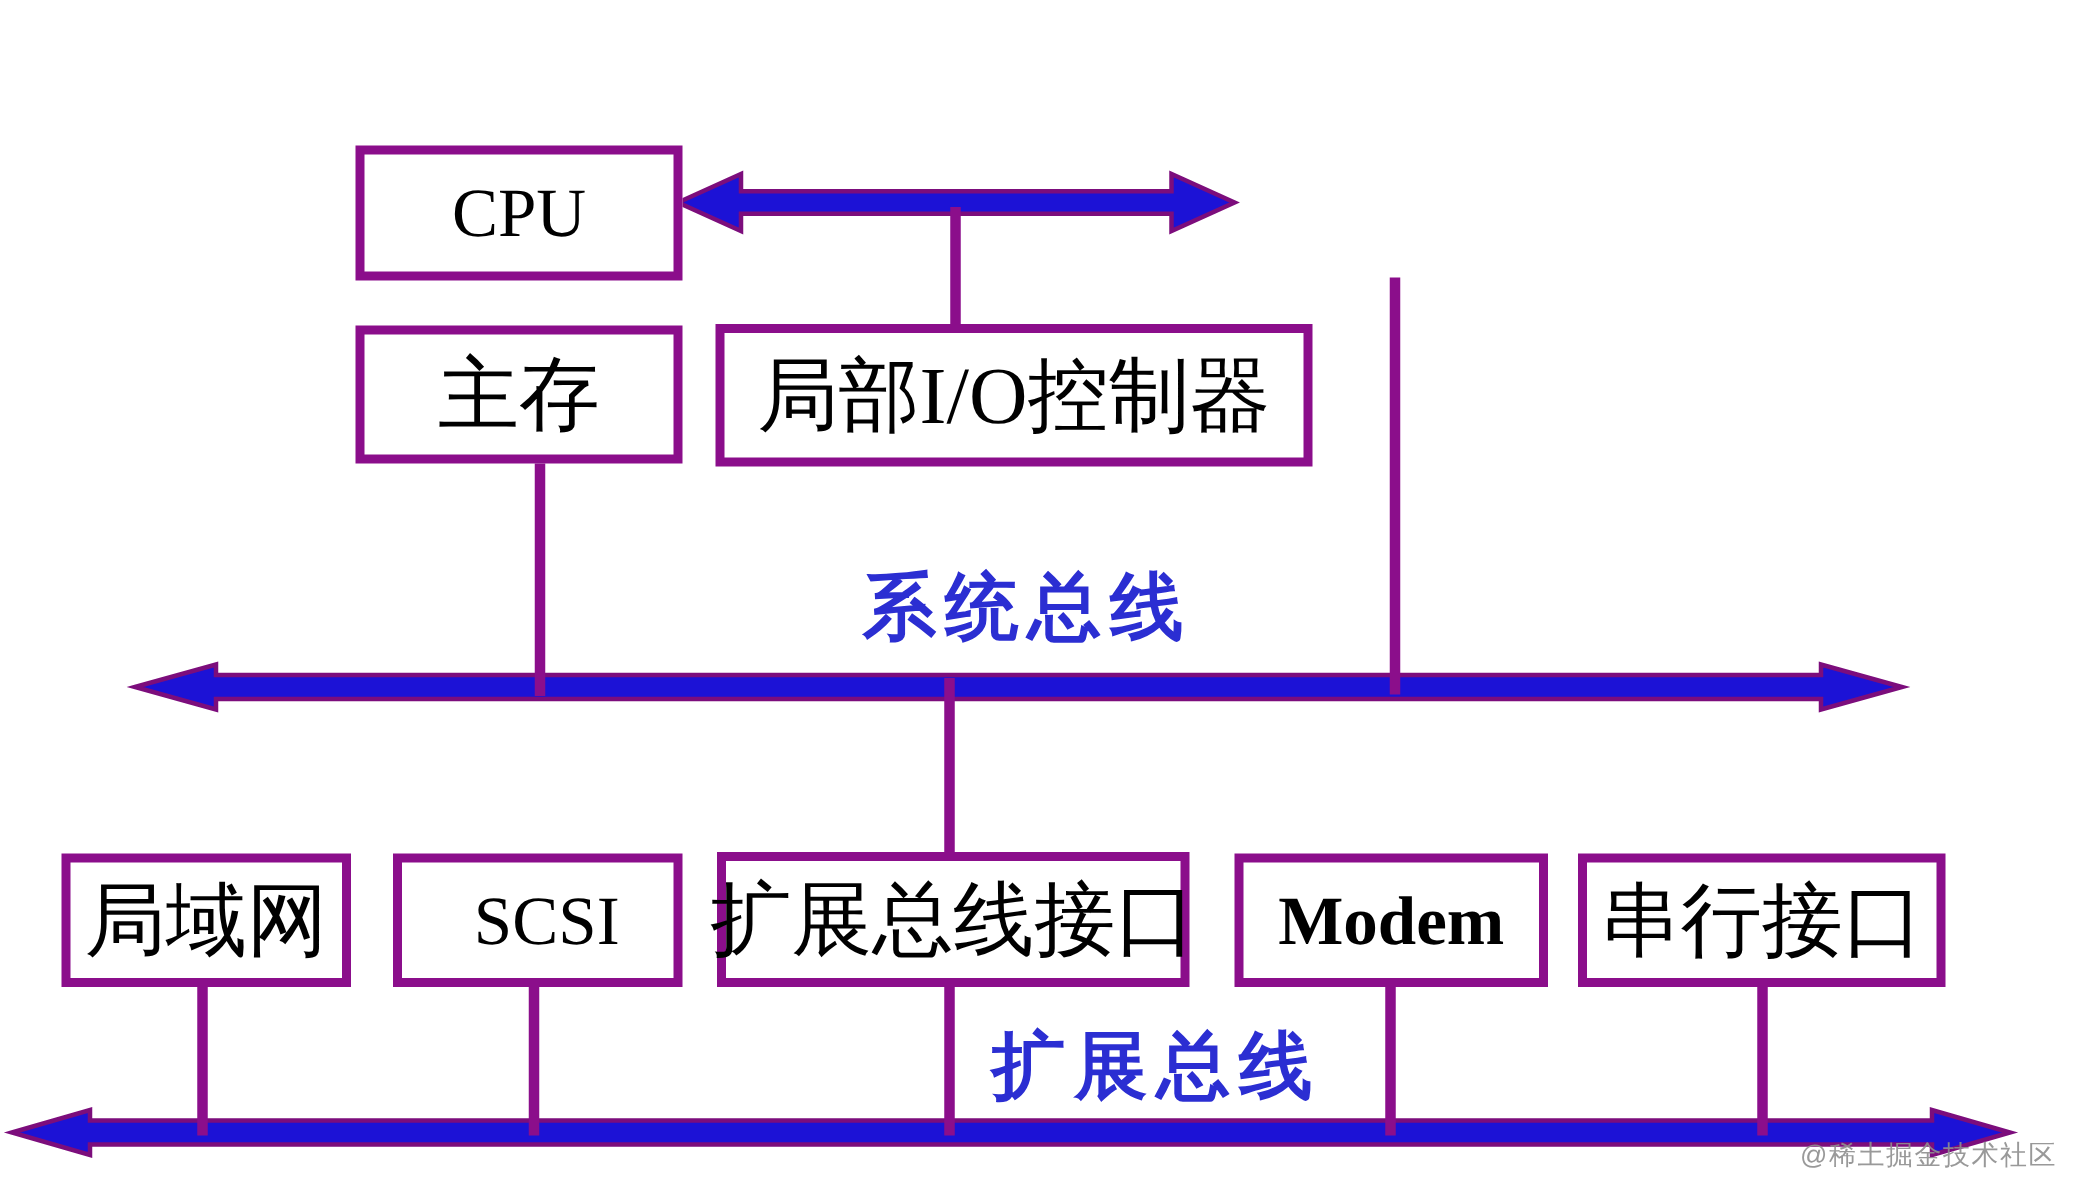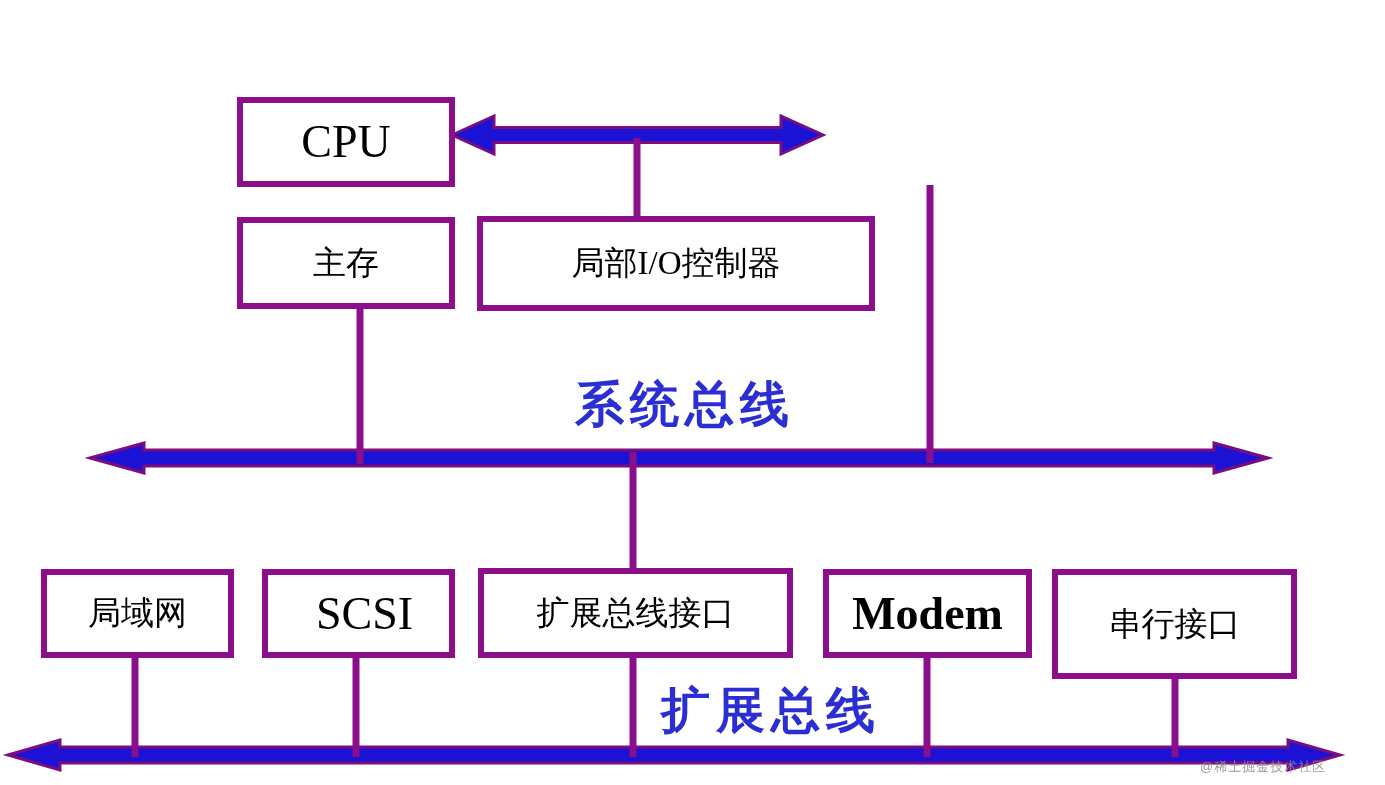--- a/index.html
+++ b/index.html
@@ -28,21 +28,21 @@
     stroke-width: 7;
   }
   .box {
     position: absolute;
     background: #ffffff;
     border: 6px solid var(--box-border, #8b0e8b);
     display: flex;
     align-items: center;
     justify-content: center;
     color: var(--box-text, #000000);
-    font-size: 33px;
+    font-size: 54px;
     white-space: nowrap;
     line-height: 1;
   }
   .box.latin { font-size: 46px; }
   .bus-label {
     position: absolute;
     color: var(--label-blue, #2b2ed2);
     font-size: 49px;
     font-weight: 600;
     letter-spacing: 6px;
@@ -52,31 +52,31 @@
   }
   
   .box-cpu        { left: 237px; top:  97px; width: 218px; height:  90px; }
   .box-cache      { left: 823px; top:  97px; width: 217px; height:  90px; }
   .box-mainmem    { left: 237px; top: 217px; width: 218px; height:  92px; }
   .box-localio    { left: 477px; top: 216px; width: 398px; height:  95px; }
   .box-lan        { left:  41px; top: 569px; width: 193px; height:  89px; }
   .box-scsi       { left: 262px; top: 569px; width: 193px; height:  89px; padding-left: 12px; }
   .box-ebi        { left: 478px; top: 568px; width: 315px; height:  90px; text-align: right; }
   .box-modem      { left: 823px; top: 569px; width: 209px; height:  89px; font-weight: bold; }
-  .box-serial     { left:1052px; top: 569px; width: 245px; height:  110px; }
+  .box-serial     { left:1052px; top: 569px; width: 245px; height:  89px; }
   .label-local     { left: 518px; top:  54px; width: 242px; }
   .label-system    { left: 564px; top: 378px; width: 242px; }
   .label-expansion { left: 650px; top: 684px; width: 242px; }
   .watermark {
     position: absolute;
     left: 1200px; top: 758px;
     width: 180px;
     color: var(--watermark, #8f8f8f);
     opacity: 0.9;
-    font-size: 13px;
+    font-size: 18px;
     letter-spacing: 1px;
     font-family: "Liberation Sans", sans-serif;
     white-space: nowrap;
   }
 </style>
 </head>
 <body>
 
 <div class="canvas">
 

